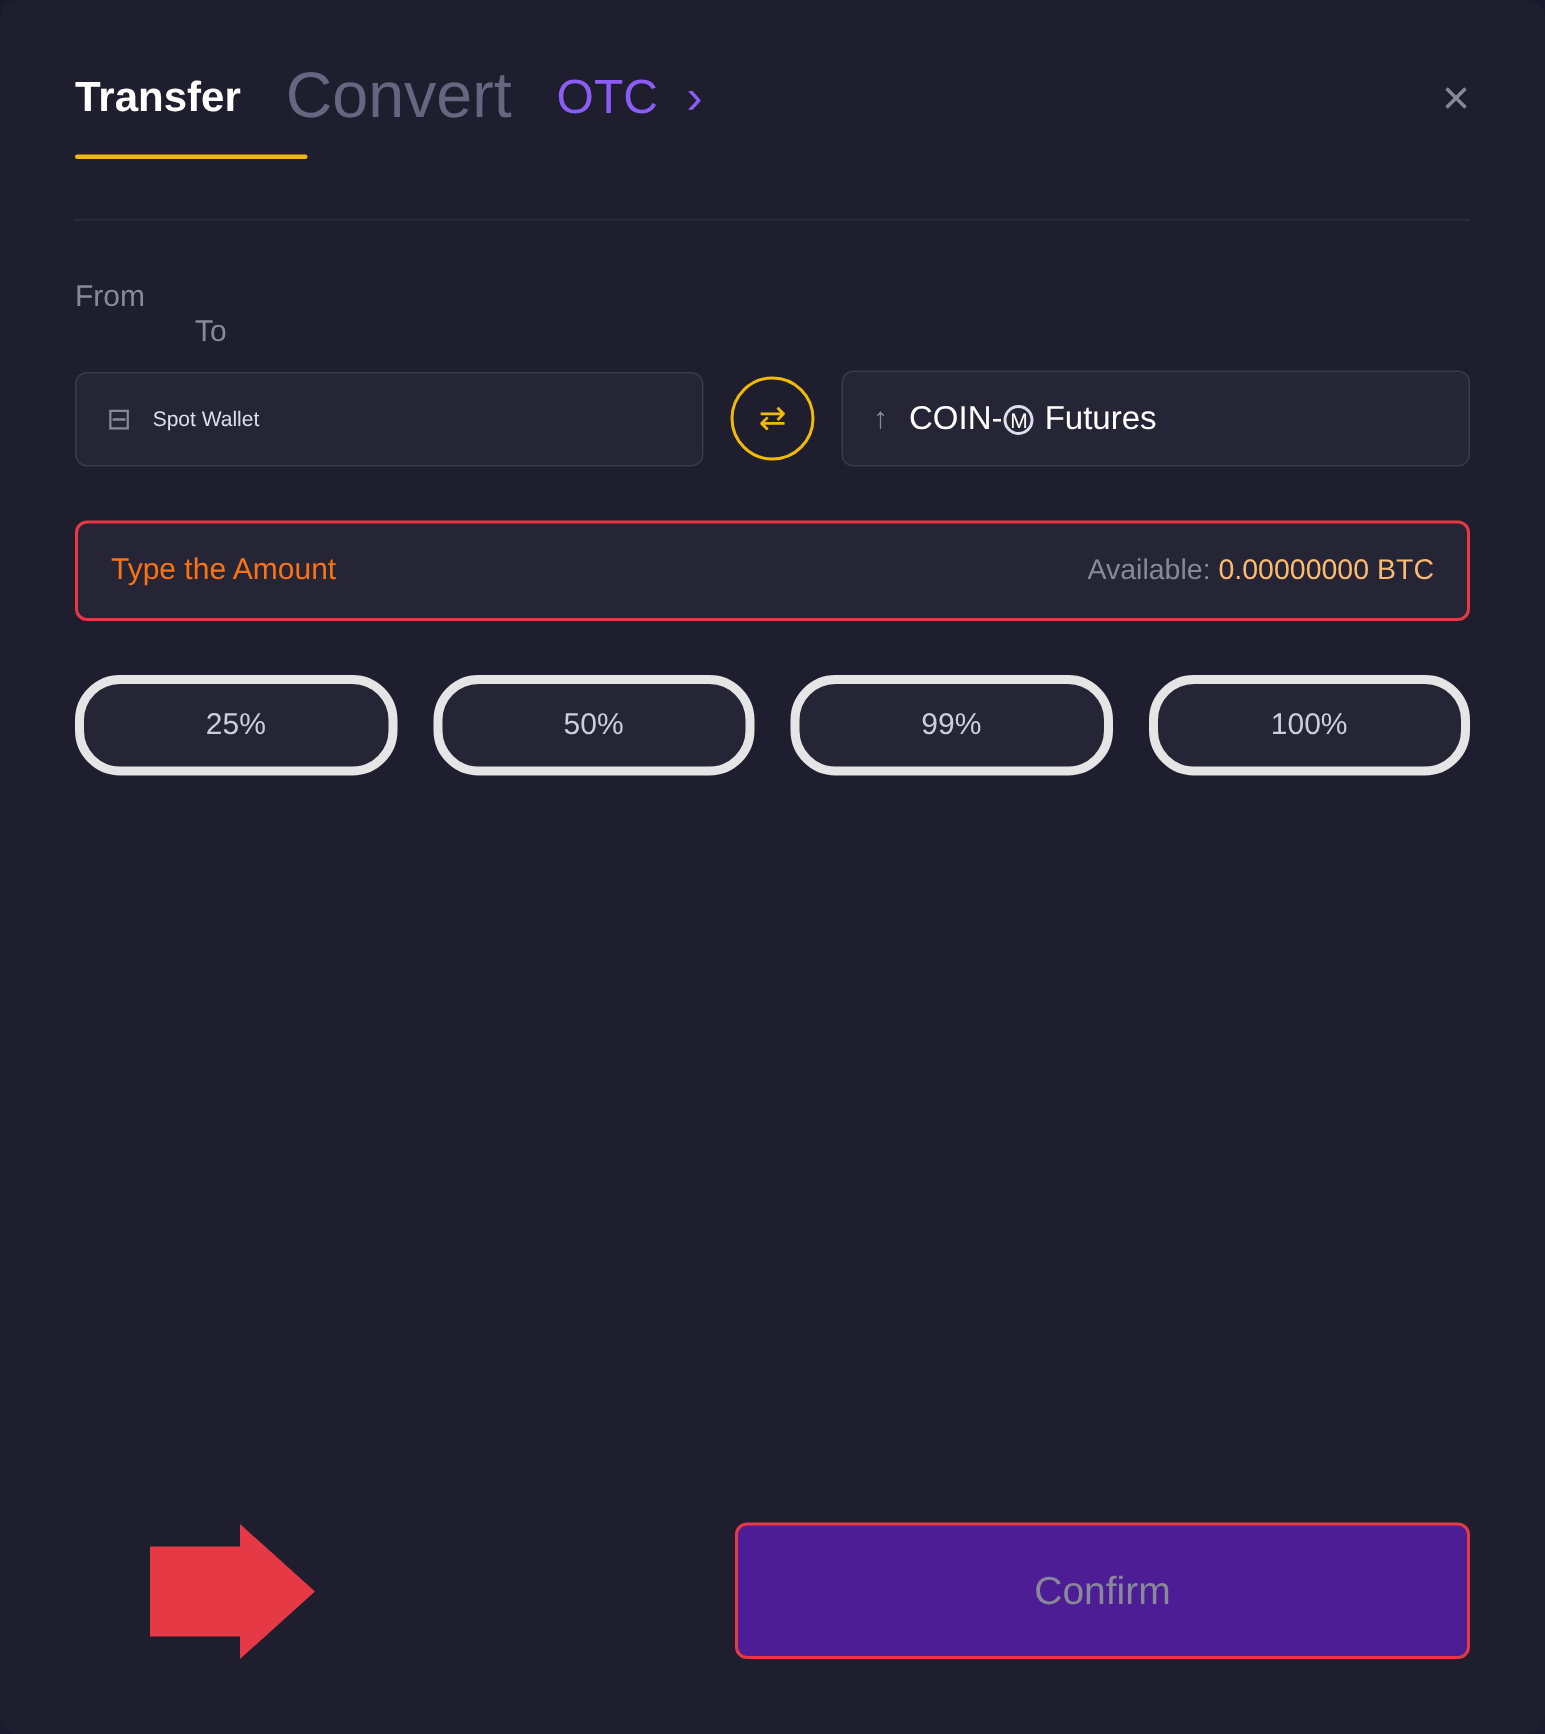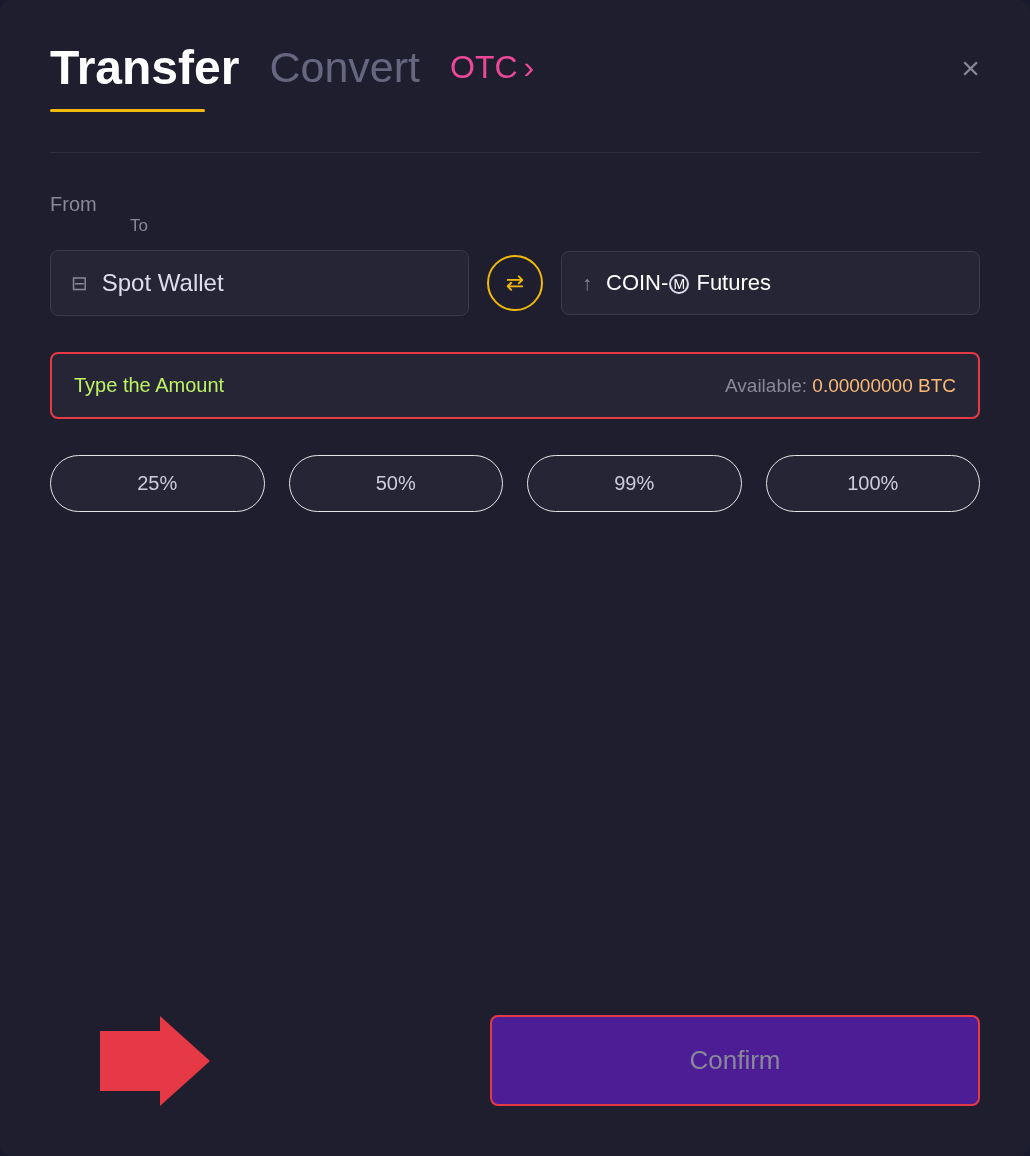--- a/index.html
+++ b/index.html
@@ -26,41 +26,41 @@
 
     
     .header {
       display: flex;
       align-items: center;
       gap: 30px;
       margin-bottom: 0;
     }
 
     .tab-transfer {
-      font-size: 48px;
+      font-size: 28px;
       font-weight: 700;
       color: #ffffff;
       cursor: pointer;
     }
 
     .tab-convert {
       font-size: 43px;
       font-weight: 400;
       color: #666680;
       cursor: pointer;
     }
 
     .tab-otc {
       font-size: 32px;
       font-weight: 400;
-      color: #ec4899;
-      cursor: pointer;
-      display: flex;
-      align-items: center;
-      gap: 6px;
+      color: #8b5cf6;
+      cursor: pointer;
+      display: flex;
+      align-items: center;
+      gap: 19px;
     }
 
     .close-btn {
       margin-left: auto;
       font-size: 32px;
       color: #888899;
       cursor: pointer;
       background: none;
       border: none;
       line-height: 1;
@@ -96,21 +96,21 @@
 
     .from-label {
       flex: 1;
       font-size: 20px;
       color: #888899;
       font-weight: 400;
     }
 
     .to-label {
       flex: 1;
-      font-size: 17px;
+      font-size: 20px;
       color: #888899;
       font-weight: 400;
       margin-left: 80px;
     }
 
     .from-to-row {
       display: flex;
       align-items: center;
       gap: 0;
     }
@@ -126,21 +126,21 @@
       gap: 14px;
       cursor: pointer;
     }
 
     .wallet-select-icon {
       font-size: 20px;
       color: #888899;
     }
 
     .wallet-select-text {
-      font-size: 24px;
+      font-size: 14px;
       color: #ddddee;
       font-weight: 500;
     }
 
     .swap-btn {
       width: 56px;
       height: 56px;
       border-radius: 50%;
       border: 2.5px solid #f0b90b;
       background: transparent;
@@ -245,21 +245,21 @@
       border: 2.5px solid #e63946;
       border-radius: 8px;
       padding: 20px 22px;
       display: flex;
       align-items: center;
       justify-content: space-between;
     }
 
     .amount-placeholder {
       font-size: 20px;
-      color: #bef264;
+      color: #f97316;
     }
 
     .available-text {
       font-size: 19px;
       color: #888899;
     }
 
     .available-amount {
       color: #fdba74;
       font-weight: 500;
@@ -268,21 +268,21 @@
     
     .percent-row {
       display: flex;
       gap: 24px;
       margin-bottom: 60px;
     }
 
     .percent-btn {
       flex: 1;
       background: #252535;
-      border: 1px solid #e5e5e5;
+      border: 6px solid #e5e5e5;
       border-radius: 30px;
       padding: 16px 0;
       font-size: 20px;
       color: #ccccdd;
       font-weight: 500;
       cursor: pointer;
       text-align: center;
     }
 
     

